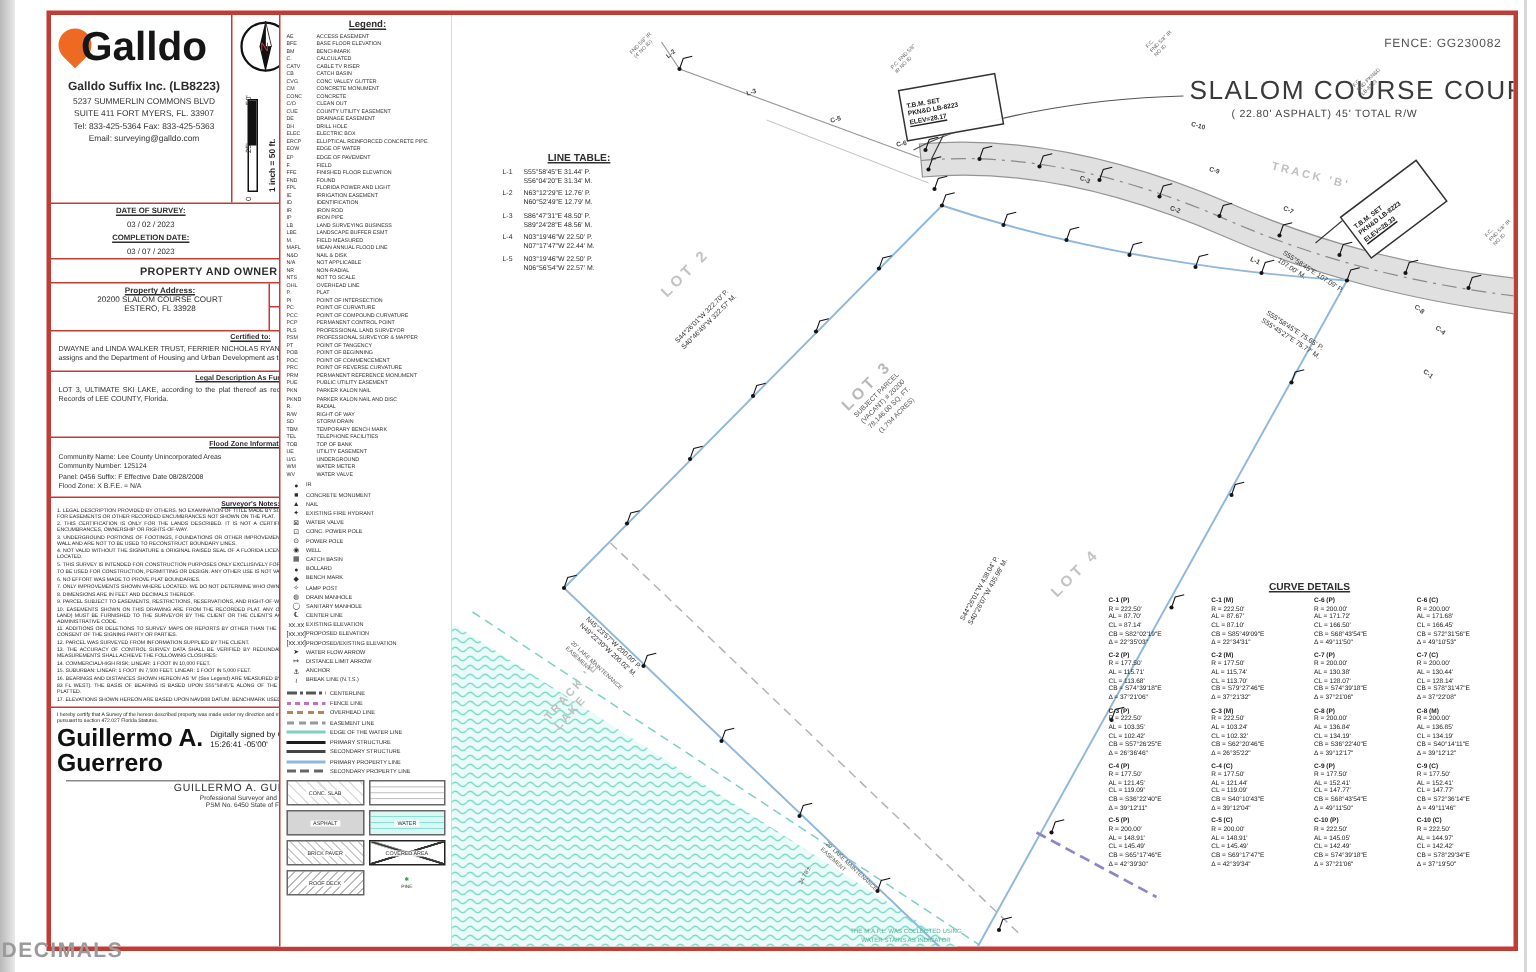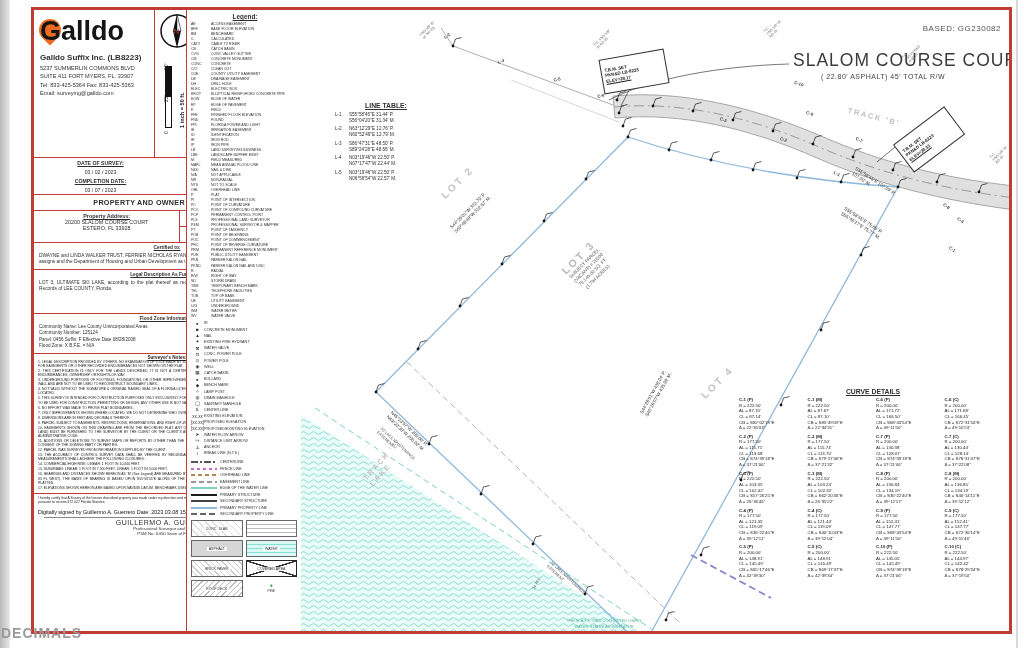--- a/index.html
+++ b/index.html
@@ -6,21 +6,21 @@
   body{width:1024px;height:648px;position:relative;overflow:hidden;
        font-family:"Liberation Sans","DejaVu Sans",sans-serif;color:#2e2e2e;}
   .edge-left{position:absolute;left:0;top:0;width:10px;height:648px;
      background:linear-gradient(90deg,#b9b9b9,#e9e9e9);}
   .edge-right{position:absolute;left:1016px;top:0;width:2px;height:648px;background:#d8d8d8;}
   .frame{position:absolute;left:31px;top:7px;width:981px;height:627px;
      border:3px solid #c13c35;background:#fff;box-sizing:border-box;}
   
   .lp{position:absolute;left:0;top:0;width:267px;height:100%;border-right:1.5px solid #c13c35;box-sizing:border-box;}
   .lp .sect{border-bottom:1px solid #c13c35;box-sizing:border-box;}
-  .logo-row{display:flex;height:148px;}
+  .logo-row{display:flex;height:126px;text-align:center;}
   .logo-box{width:112px;padding:4px 2px 0 6px;position:relative;}
   .pin{position:absolute;left:5px;top:9px;width:22px;height:22px;background:#ee6a22;
        border-radius:50% 50% 50% 0;transform:rotate(-45deg);}
   .logo-word{position:relative;font-size:27px;font-weight:bold;letter-spacing:0px;color:#151515;margin-top:2px;}
   .firm-name{font-size:8px;font-weight:bold;margin-top:6px;}
   .firm-line{font-size:5.6px;margin-top:2.5px;color:#333;}
   .scale-box{width:44px;border-left:1px solid #c13c35;position:relative;box-sizing:border-box;}
   .compass{position:absolute;left:3px;top:2px;}
   .sbar{position:absolute;left:10px;top:56px;width:7px;height:62px;border:1px solid #111;box-sizing:border-box;}
   .sbar .b1{position:absolute;left:0;top:0;width:100%;height:50%;background:#111;}
@@ -227,20 +227,24 @@
           <p>14. COMMERCIAL/HIGH RISK: LINEAR: 1 FOOT IN 10,000 FEET.</p>
           <p>15. SUBURBAN: LINEAR: 1 FOOT IN 7,500 FEET. LINEAR: 1 FOOT IN 5,000 FEET.</p>
           <p>16. BEARINGS AND DISTANCES SHOWN HEREON AS 'M' (See Legend) ARE MEASURED BY GPS OBSERVATIONS (STATE PLANE COORDINATE SYSTEM NAD 83 FL WEST). THE BASIS OF BEARING IS BASED UPON S55°58'45"E ALONG OF THE CHORD OF SOUTHWEST R/W OF SLALOM COURSE COURT AS PLATTED.</p>
           <p>17. ELEVATIONS SHOWN HEREON ARE BASED UPON NAVD88 DATUM. BENCHMARK USED (MEASURED BY GPS WITH ELEVATION OF 18.21').</p>
         </div>
     </div>
 
     <div class="cert-small">I hereby certify that A Survey of the hereon described property was made under my direction and meets the Standards of Practice as per Chapter 5J-17.051 &amp; .052 F.A.C., pursuant to section 472.027 Florida Statutes.</div>
 
     <div class="sig-row">
+      <div class="sig-name">
+        <div>Guillermo A.</div>
+        <div>Guerrero</div>
+      </div>
       <div class="sig-dig">Digitally signed by Guillermo A. Guerrero Date: 2023.03.08 15:26:41 -05'00'</div>
     </div>
     <div class="sig-cap">
       <div class="n1">GUILLERMO A. GUERRERO</div>
       <div class="n2">Professional Surveyor and Mapper</div>
       <div class="n3">PSM No. 6450   State of Florida</div>
     </div>
 
     <div class="legend">
       <div class="lg-title">Legend:</div>
@@ -843,21 +847,21 @@
           <path d="M365,610 l2.5,-7 l6,-1.5" fill="none" stroke="#151515" stroke-width="0.7"></path>
           <circle cx="318" cy="103" r="1.4" fill="#151515"></circle>
           <path d="M318,103 l2.5,-7 l6,-1.5" fill="none" stroke="#151515" stroke-width="0.7"></path>
           <circle cx="322" cy="116" r="1.4" fill="#151515"></circle>
           <path d="M322,116 l2.5,-7 l6,-1.5" fill="none" stroke="#151515" stroke-width="0.7"></path>
           <circle cx="152" cy="36" r="1.4" fill="#151515"></circle>
           <path d="M152,36 l2.5,-7 l6,-1.5" fill="none" stroke="#151515" stroke-width="0.7"></path>
         </g>
     </svg>
 
-    <div class="survey-no">BASED: GG230082</div>
+    <div class="survey-no">FENCE: GG230082</div>
     <div class="street">SLALOM COURSE COURT</div>
     <div class="street-sub">( 22.80' ASPHALT) 45' TOTAL R/W</div>
 
     <div class="ltable">
       <div class="tt">LINE TABLE:</div>
       <div>
 
           <div class="lrow">
             <span class="id">L-1</span>
             <span><span>S55°58'45"E   31.44' P.</span><br><span>S56°04'20"E   31.34' M.</span></span>

